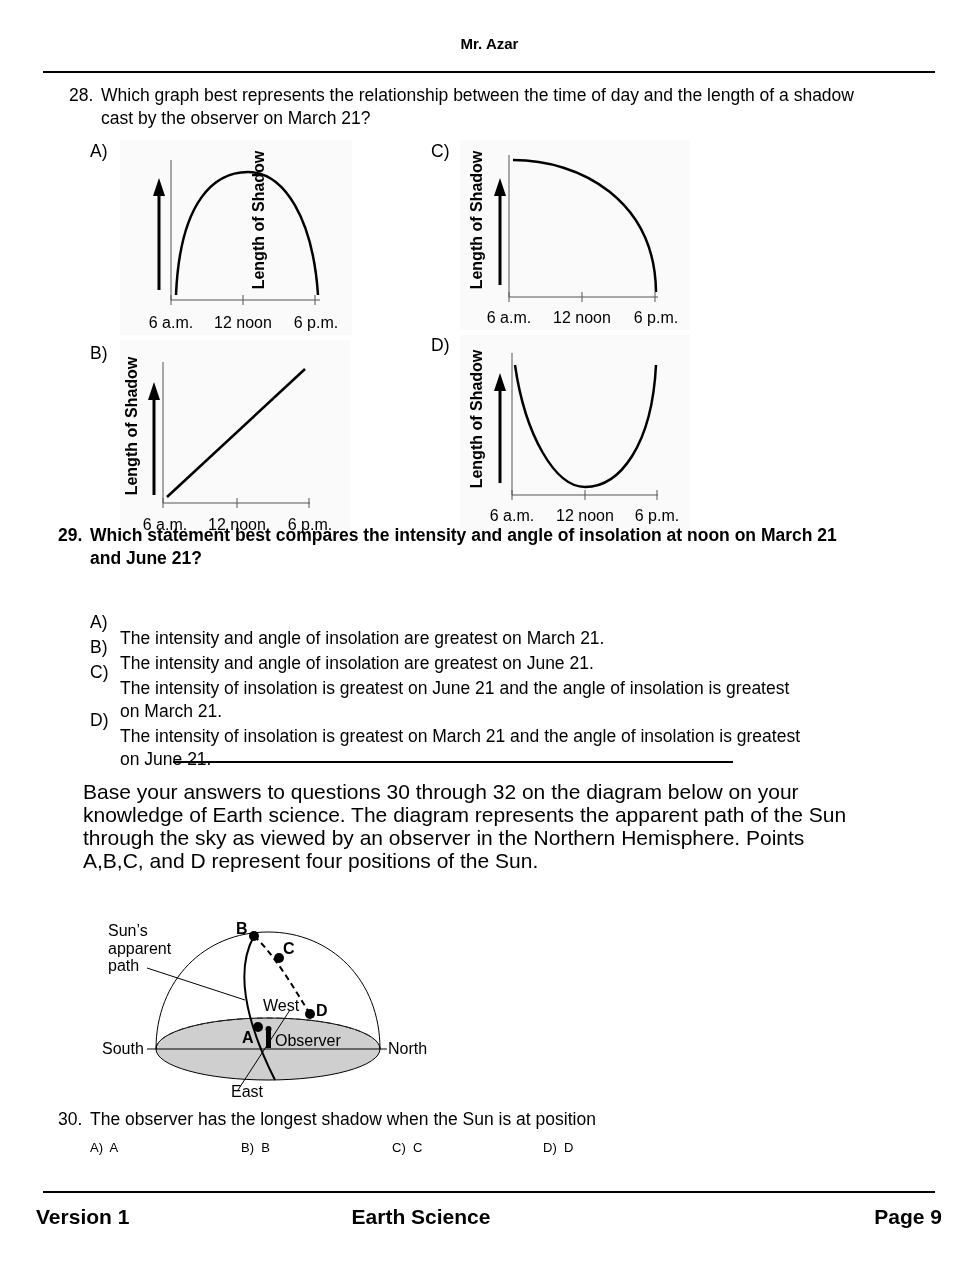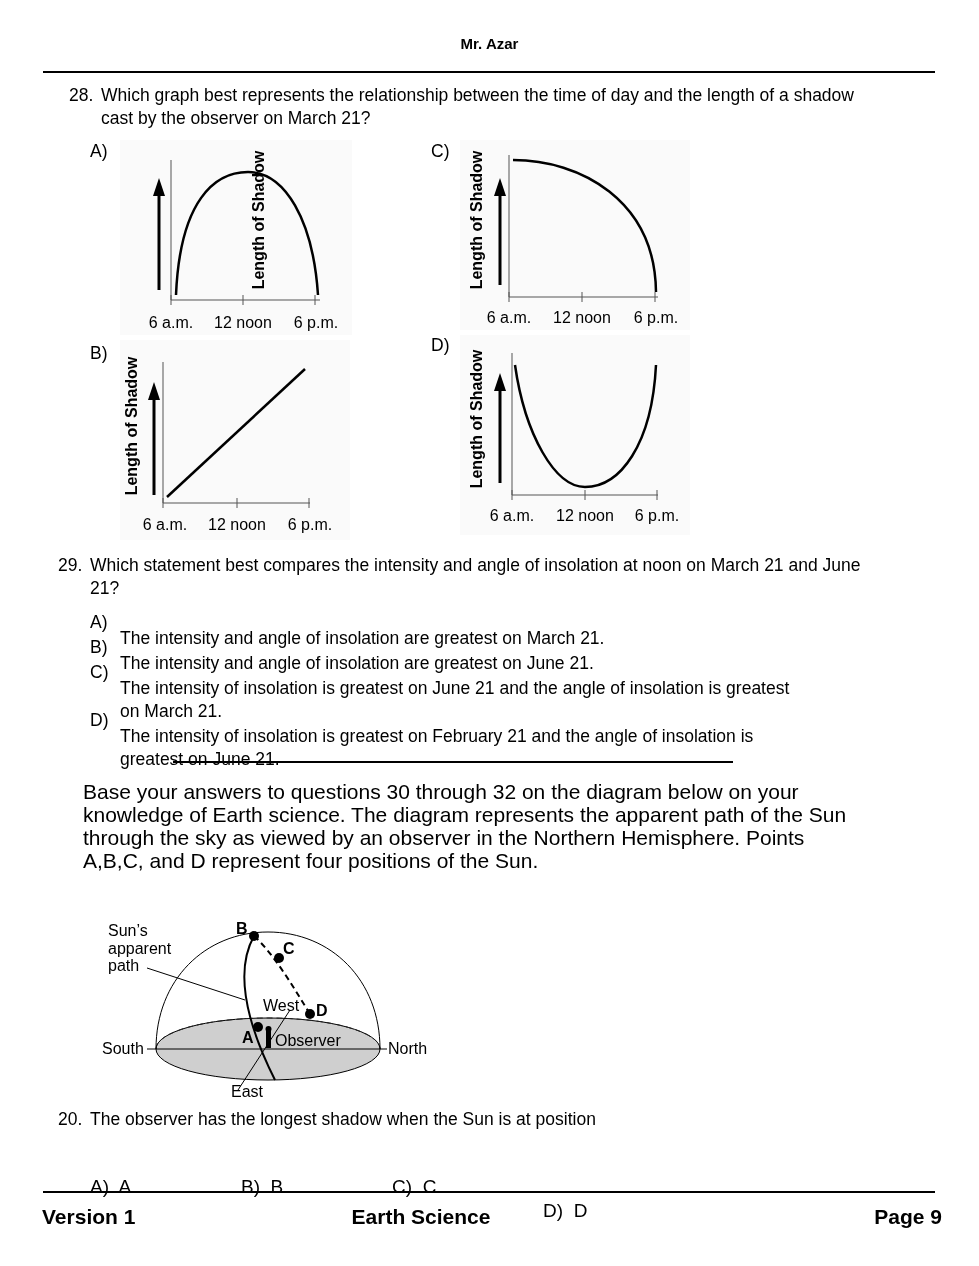--- a/index.html
+++ b/index.html
@@ -10,21 +10,21 @@
   .rule { background: #000; height: 2px; }
   .q { font-size: 17.5px; line-height: 23px; }
   .qnum { position: absolute; left: 0; top: 0; }
   .qtext { position: absolute; left: 32px; top: 0; width: 780px; }
   .opt-letter { position: absolute; left: 0; top: 0; }
   .opt-text { position: absolute; left: 30px; top: 16px; width: 690px; }
   .graph-label { font-size: 17.5px; }
   .graph { background: #fafafa; }
   .passage { font-size: 21px; line-height: 23px; width: 780px; }
   .footer { font-weight: bold; font-size: 21px; top: 1205px; }
-  .ans { font-size: 19px; top: 1176px; }
+  .ans { font-size: 13px; top: 1140px; }
 </style>
 </head>
 <body>
 
 <div class="abs hdr-title">Mr. Azar</div>
 <div class="abs rule" style="left:43px; top:71px; width:892px;"></div>
 
 <div class="abs q" style="left:58px; top:84px; width:820px; height:46px;margin-left:11px;">
   <span class="qnum">28.</span>
   <span class="qtext">Which graph best represents the relationship between the time of day and the length of a shadow cast by the observer on March 21?</span>
@@ -87,39 +87,39 @@
   <line x1="52" y1="160" x2="198" y2="160" stroke="#555" stroke-width="1"></line>
   <line x1="52" y1="155" x2="52" y2="165" stroke="#555"></line>
   <line x1="125" y1="155" x2="125" y2="165" stroke="#555"></line>
   <line x1="197" y1="155" x2="197" y2="165" stroke="#555"></line>
   <path d="M55,30 C65,100 95,152 125,152 C160,152 192,110 196,30" fill="none" stroke="#000" stroke-width="2.5"></path>
   <text x="52" y="186" font-family="Liberation Sans, sans-serif" font-size="16" text-anchor="middle">6 a.m.</text>
   <text x="125" y="186" font-family="Liberation Sans, sans-serif" font-size="16" text-anchor="middle">12 noon</text>
   <text x="197" y="186" font-family="Liberation Sans, sans-serif" font-size="16" text-anchor="middle">6 p.m.</text>
 </svg>
 
-<div class="abs q" style="left:58px; top:554px; width:820px; height:46px;">
+<div class="abs q" style="left:58px; top:524px; width:820px; height:46px;font-weight:bold;">
   <span class="qnum">29.</span>
   <span class="qtext">Which statement best compares the intensity and angle of insolation at noon on March 21 and June 21?</span>
 </div>
 <div class="abs q" style="left:90px; top:611px; width:730px; height:23px;">
   <span class="opt-letter">A)</span>
   <span class="opt-text">The intensity and angle of insolation are greatest on March 21.</span>
 </div>
 <div class="abs q" style="left:90px; top:636px; width:730px; height:23px;">
   <span class="opt-letter">B)</span>
   <span class="opt-text">The intensity and angle of insolation are greatest on June 21.</span>
 </div>
 <div class="abs q" style="left:90px; top:661px; width:730px; height:46px;">
   <span class="opt-letter">C)</span>
   <span class="opt-text">The intensity of insolation is greatest on June 21 and the angle of insolation is greatest on March 21.</span>
 </div>
 <div class="abs q" style="left:90px; top:709px; width:730px; height:46px;">
   <span class="opt-letter">D)</span>
-  <span class="opt-text">The intensity of insolation is greatest on February 21 and the angle of insolation is greatest on June 21.</span>
+  <span class="opt-text">The intensity of insolation is greatest on March 21 and the angle of insolation is greatest on June 21.</span>
 </div>
 
 <div class="abs rule" style="left:173px; top:761px; width:560px;"></div>
 
 <div class="abs passage" style="left:83px; top:780px;">Base your answers to questions 30 through 32 on the diagram below on your knowledge of Earth science. The diagram represents the apparent path of the Sun through the sky as viewed by an observer in the Northern Hemisphere. Points A,B,C, and D represent four positions of the Sun.</div>
 
 <svg class="abs" style="left:95px; top:910px;" width="345" height="195" font-family="Liberation Sans, sans-serif" font-size="16">
   <ellipse cx="173" cy="139" rx="112" ry="31" fill="#cfcfcf" stroke="#000" stroke-width="1"></ellipse>
   <path d="M61,139 A112,31 0 0 1 285,139" fill="none" stroke="#cfcfcf" stroke-width="0"></path>
   <path d="M61,139 A112,31 0 0 1 285,139" fill="none" stroke="#222" stroke-width="1" stroke-dasharray="6,4"></path>
@@ -143,36 +143,36 @@
   <text x="13" y="44">apparent</text>
   <text x="13" y="61">path</text>
   <text x="168" y="101">West</text>
   <text x="180" y="136">Observer</text>
   <text x="7" y="144">South</text>
   <text x="293" y="144">North</text>
   <text x="136" y="187">East</text>
 </svg>
 
 <div class="abs q" style="left:58px; top:1108px; width:820px; height:23px;">
-  <span class="qnum">20.</span>
+  <span class="qnum">30.</span>
   <span class="qtext">The observer has the longest shadow when the Sun is at position</span>
 </div>
 <div class="abs ans" style="left:90px;">
   <span>A)</span>&nbsp;
   <span>A</span>
 </div>
 <div class="abs ans" style="left:241px;">
   <span>B)</span>&nbsp;
   <span>B</span>
 </div>
 <div class="abs ans" style="left:392px;">
   <span>C)</span>&nbsp;
   <span>C</span>
 </div>
-<div class="abs ans" style="left:543px;margin-top:24px;">
+<div class="abs ans" style="left:543px;">
   <span>D)</span>&nbsp;
   <span>D</span>
 </div>
 
 <div class="abs rule" style="left:43px; top:1191px; width:892px;"></div>
-<div class="abs footer" style="left:42px;">Version 1</div>
+<div class="abs footer" style="left:36px;">Version 1</div>
 <div class="abs footer" style="left:0; width:842px; text-align:center;">Earth Science</div>
 <div class="abs footer" style="right:37px;">Page 9</div>
 
 </body></html>

